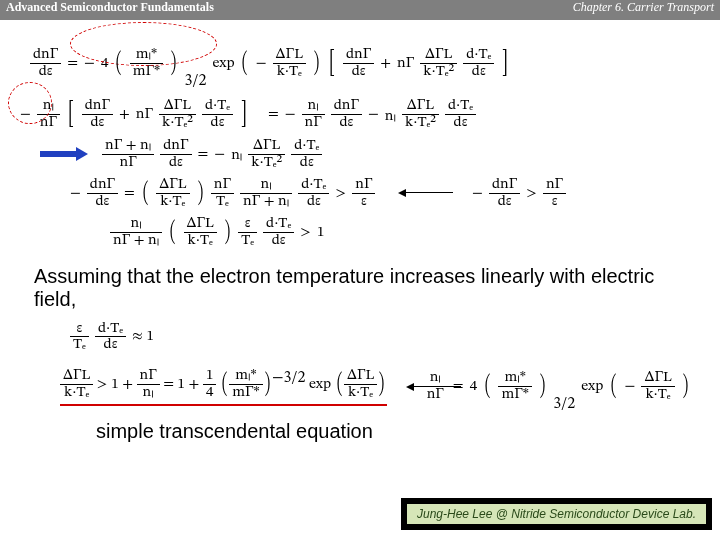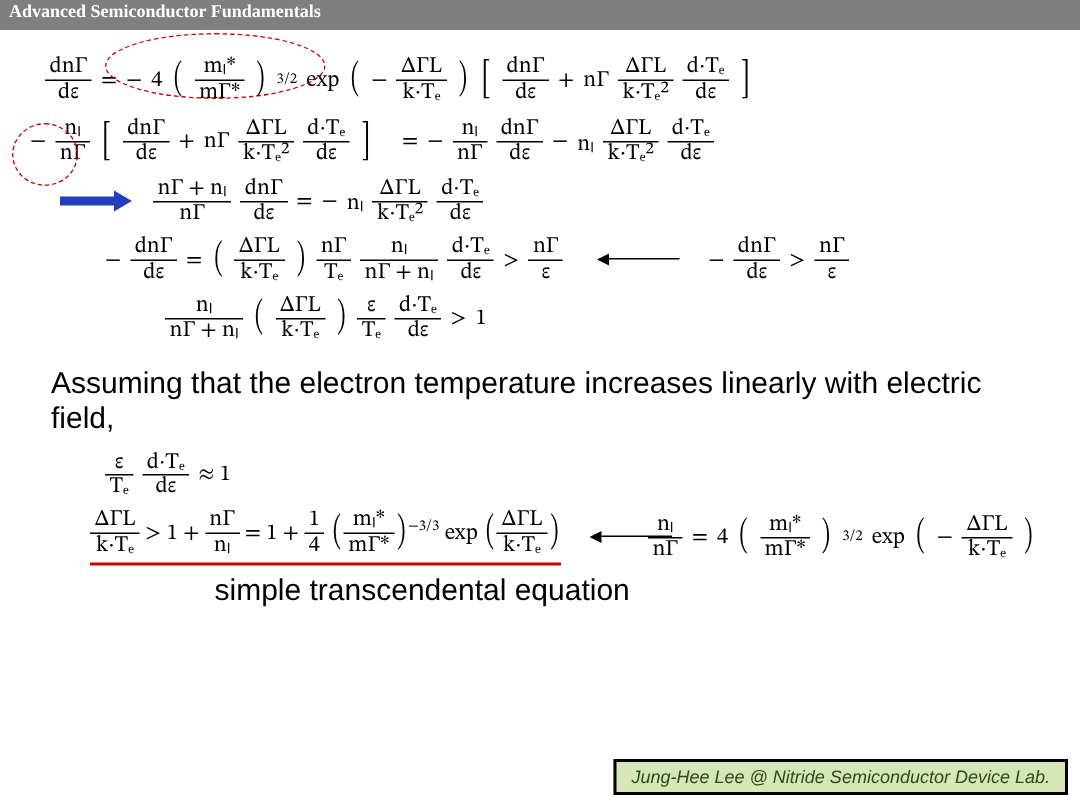--- a/index.html
+++ b/index.html
@@ -52,22 +52,23 @@
     display: block;
     border-bottom: 1px solid #000;
     padding: 0 3px;
   }
   .frac .den {
     display: block;
     padding: 0 3px;
     text-align: center;
   }
   .sup {
-    font-size: 10px;
+    font-size: 16px;
     vertical-align: super;
+    margin-top: 35px;
   }
   .paren {
     font-size: 26px;
     vertical-align: middle;
     display: inline-block;
     transform: scaleX(0.6);
   }
   .brack {
     font-size: 28px;
     vertical-align: middle;
@@ -145,33 +146,34 @@
   .footer {
     position: absolute;
     bottom: 10px;
     right: 8px;
     left: 8px;
     text-align: right;
   }
   .footer-inner {
     display: inline-block;
     background: #d6e6b8;
-    border: 2px solid #000000;
+    border: 6px solid #000000;
     font-family: Arial, sans-serif;
     font-size: 12px;
     font-style: italic;
     color: #2a4a1a;
     padding: 3px 10px;
   }
 </style>
 </head>
 <body>
 
 <div class="header">
   <span class="left">Advanced Semiconductor Fundamentals</span>
+  <span class="right">Chapter 6. Carrier Transport</span>
 </div>
 
 <div class="content">
 
   <div class="dashed-oval" style="left:70px; top:2px; width:145px; height:42px;"></div>
   <div class="dashed-oval" style="left:8px; top:62px; width:42px; height:40px;"></div>
 
   <div class="row eq" style="margin-left:0;">
     <span class="frac">
         <span class="num">dnΓ</span>
@@ -365,21 +367,21 @@
     <span class="red-underline" style="padding-bottom:3px;">
       <span class="frac"><span class="num">ΔΓL</span><span class="den">k·Tₑ</span></span>
       <span>&gt;</span>
       <span>1</span>
       <span>+</span>
       <span class="frac"><span class="num">nΓ</span><span class="den">nₗ</span></span>
       <span>=</span>
       <span>1</span>
       <span>+</span>
       <span class="frac"><span class="num">1</span><span class="den">4</span></span>
-      <span class="paren">(</span><span class="frac"><span class="num">mₗ*</span><span class="den">mΓ*</span></span><span class="paren">)</span><span class="sup">−3/3</span>
+      <span class="paren">(</span><span class="frac"><span class="num">mₗ*</span><span class="den">mΓ*</span></span><span class="paren">)</span><span class="sup">−3/2</span>
       <span>exp</span>
       <span class="paren">(</span><span class="frac"><span class="num">ΔΓL</span><span class="den">k·Tₑ</span></span><span class="paren">)</span>
     </span>
     &nbsp;&nbsp;
     <span class="thin-arrow-left"></span>
     &nbsp;
     <span class="frac">
         <span class="num">nₗ</span>
         <span class="den">nΓ</span>
       </span>
@@ -389,19 +391,19 @@
         <span class="num">mₗ*</span>
         <span class="den">mΓ*</span>
       </span><span class="paren">)</span><span class="sup">3/2</span>
     <span>exp</span>
     <span class="paren">(</span><span>−</span><span class="frac">
         <span class="num">ΔΓL</span>
         <span class="den">k·Tₑ</span>
       </span><span class="paren">)</span>
   </div>
 
-  <div class="bodytext" style="margin-left:113px; margin-top:6px;">simple transcendental equation</div>
+  <div class="bodytext" style="margin-left:66px; margin-top:6px;">simple transcendental equation</div>
 
 </div>
 
 <div class="footer">
   <span class="footer-inner">Jung-Hee Lee @ Nitride Semiconductor Device Lab.</span>
 </div>
 
 </body></html>

